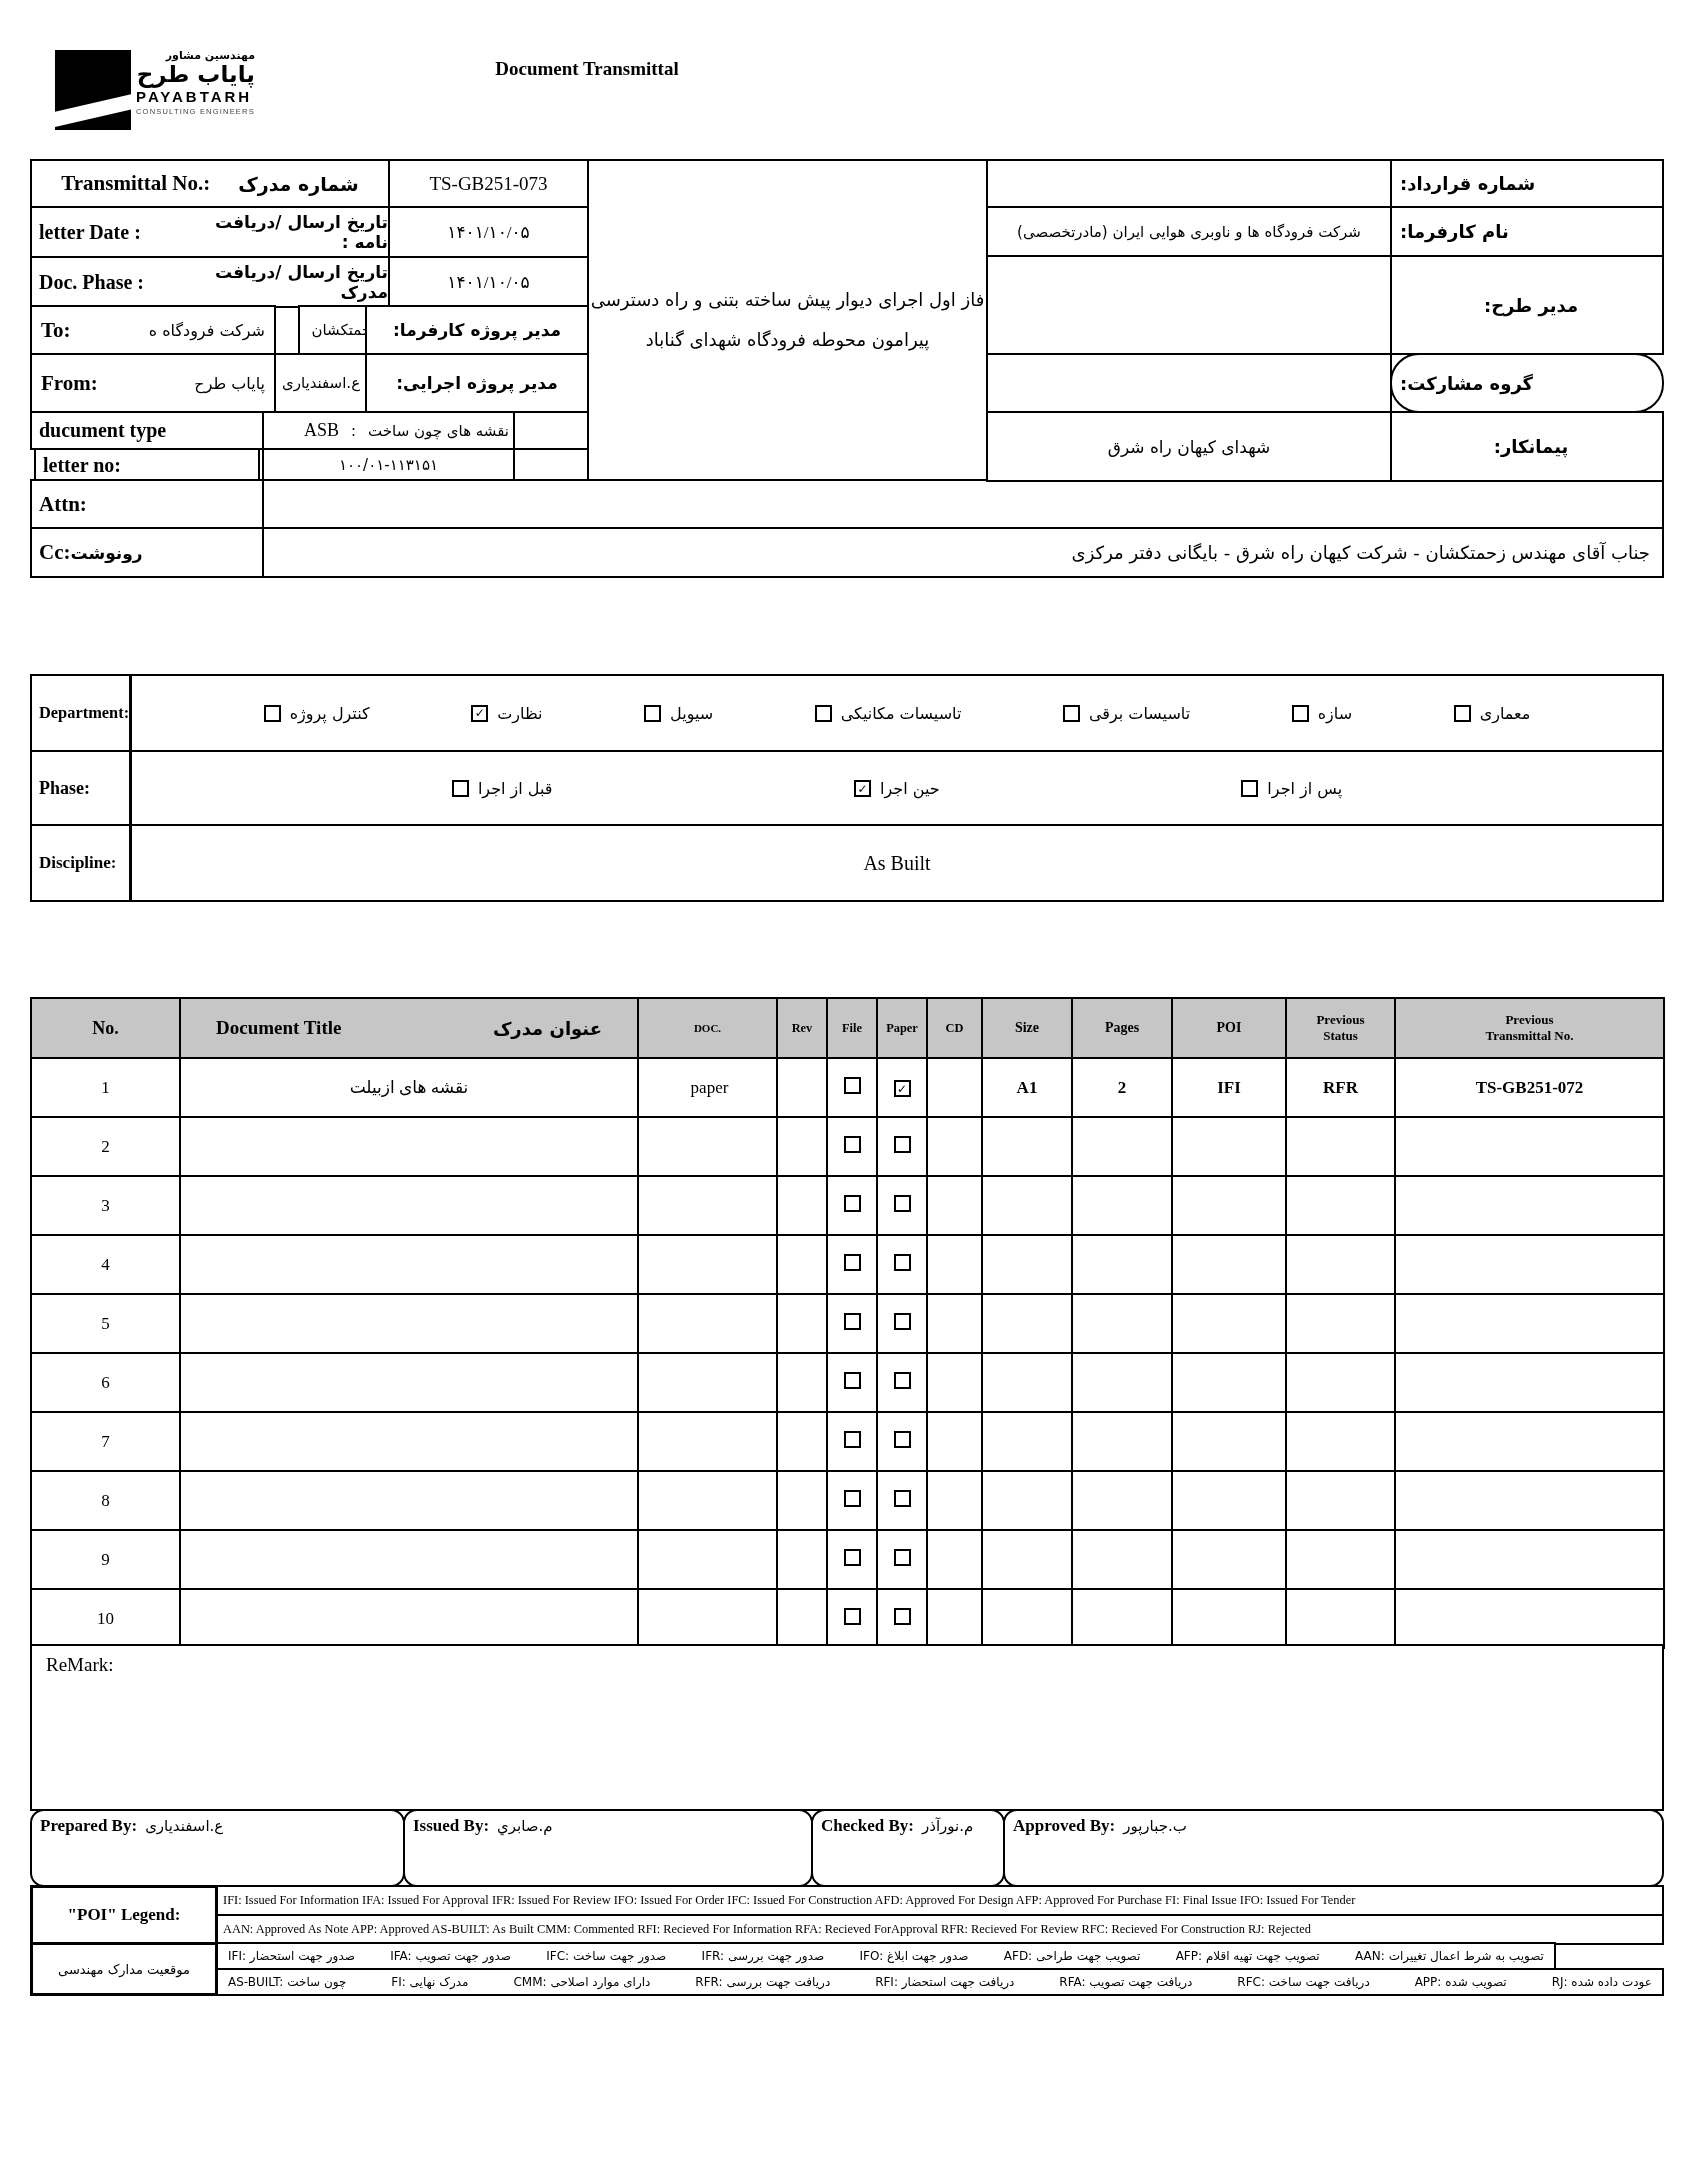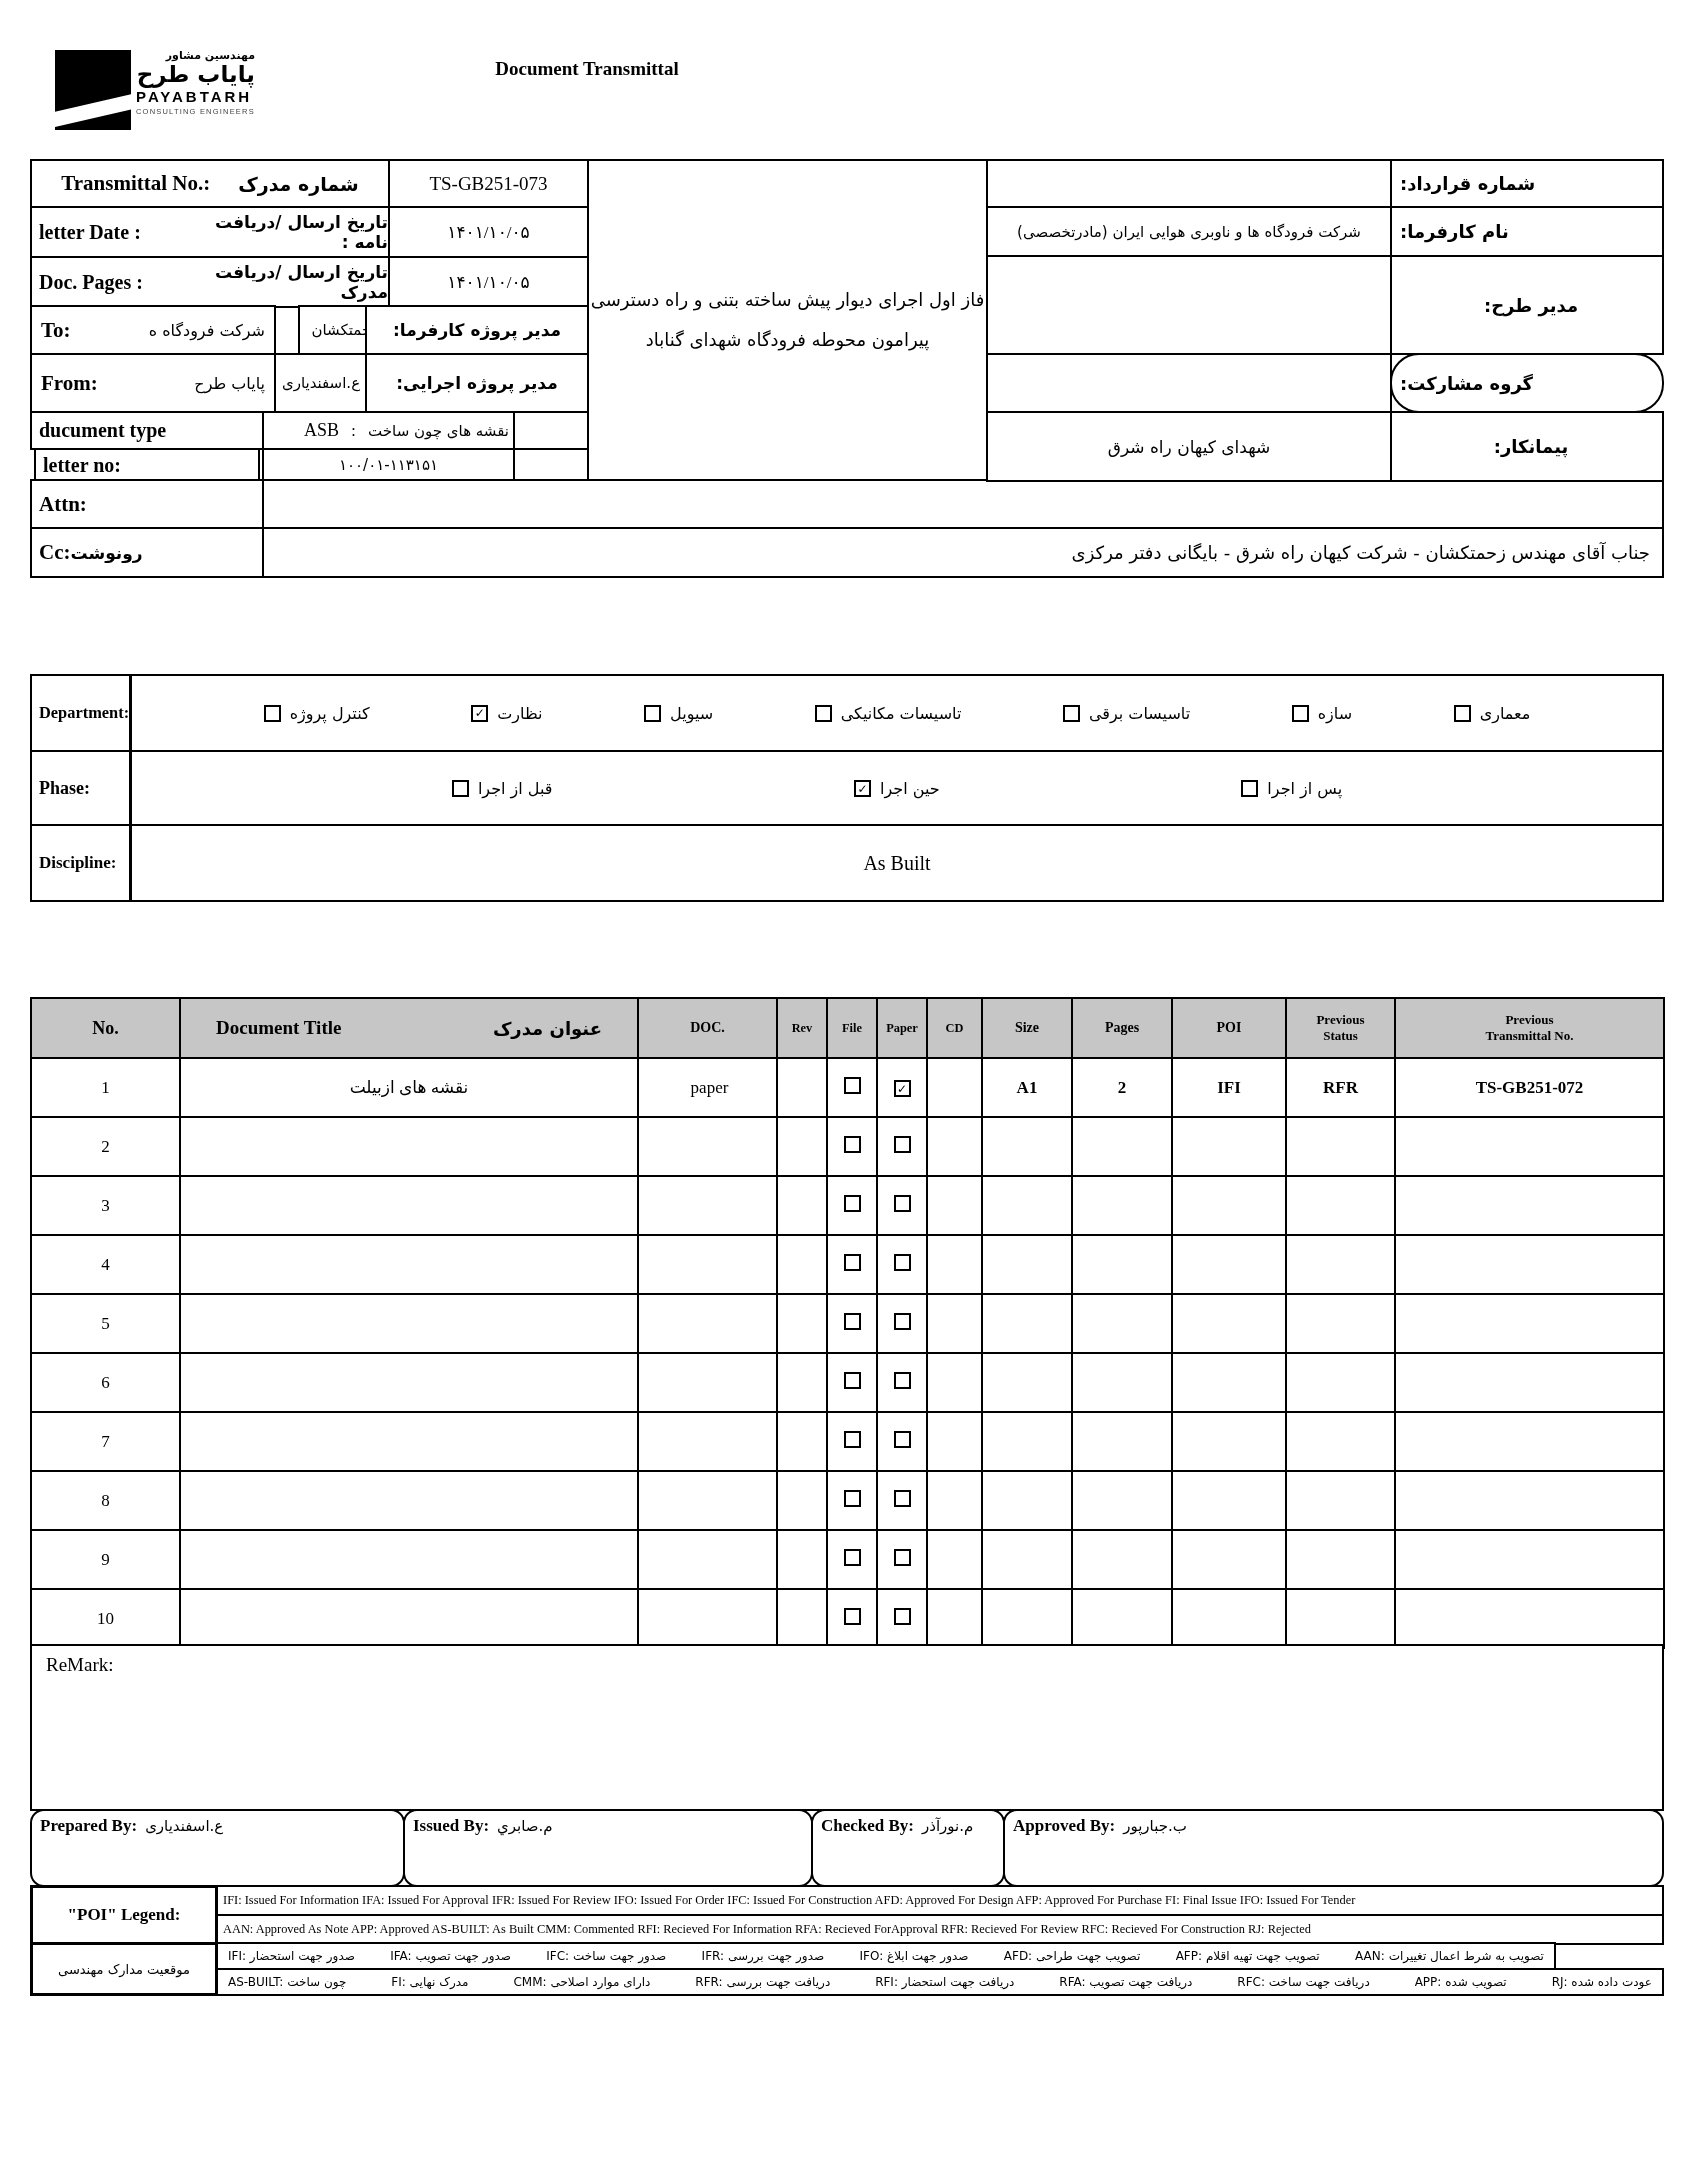--- a/index.html
+++ b/index.html
@@ -44,21 +44,21 @@
   
   table.doc{position:absolute;left:30px;top:997px;width:1634px;border-collapse:collapse;table-layout:fixed;background:#fff;}
   table.doc td,table.doc th{border:2px solid #000;box-sizing:border-box;text-align:center;vertical-align:middle;
       font-family:"Liberation Serif","DejaVu Sans",serif;overflow:hidden;}
   table.doc th{background:#c6c6c6;height:60px;font-weight:bold;}
   table.doc td{height:59px;font-size:17px;}
   .th-no{font-size:18px;}
   .th-flex{display:flex;justify-content:space-between;align-items:center;padding:0 34px;}
   .th-flex .en{font-size:19px;}
   .th-flex .fa2{font-size:18px;direction:rtl;font-family:"DejaVu Sans",sans-serif;}
-  .th-sm{font-size:14px;}
+  .th-sm{font-size:11px;}
   .th-xs{font-size:12.4px;}
   .th-md{font-size:14px;}
   .th-two{font-size:13px;line-height:1.25;}
   td.c-no{font-size:18px;}
   td.c-title{font-size:16px;font-family:"DejaVu Sans",sans-serif;}
   td.c-doc{text-align:left;padding-left:5px;font-size:18px;}
   td.c-b{font-weight:bold;}
   
   .sig{align-items:flex-start;padding:5px 8px;gap:8px;border-radius:14px;}
   .sig .sl{font-family:"Liberation Serif","DejaVu Sans",serif;font-weight:bold;font-size:17px;white-space:nowrap;}
@@ -101,21 +101,21 @@
           <span class="len">letter Date :</span>
           <span class="lfa">تاریخ ارسال /دریافت نامه :</span>
         </span>
     </div>
     <div class="cell center" style="left:358px;top:47px;width:201px;height:52px;">
       <span class="val" style="font-size:17px;">۱۴۰۱/۱۰/۰۵</span>
     </div>
 
     <div class="cell" style="left:0;top:97px;width:360px;height:52px;">
       <span class="gap-l">
-          <span class="len">Doc. Pages :</span>
+          <span class="len">Doc. Phase :</span>
           <span class="lfa">تاریخ ارسال /دریافت مدرک</span>
         </span>
     </div>
     <div class="cell center" style="left:358px;top:97px;width:201px;height:52px;">
       <span class="val" style="font-size:17px;">۱۴۰۱/۱۰/۰۵</span>
     </div>
 
     <div class="cell between" style="left:0;top:146px;width:246px;height:50px;">
       <span class="len len-big">To:</span>
       <span class="fa" style="font-size:16px;">شرکت فرودگاه ه</span>

